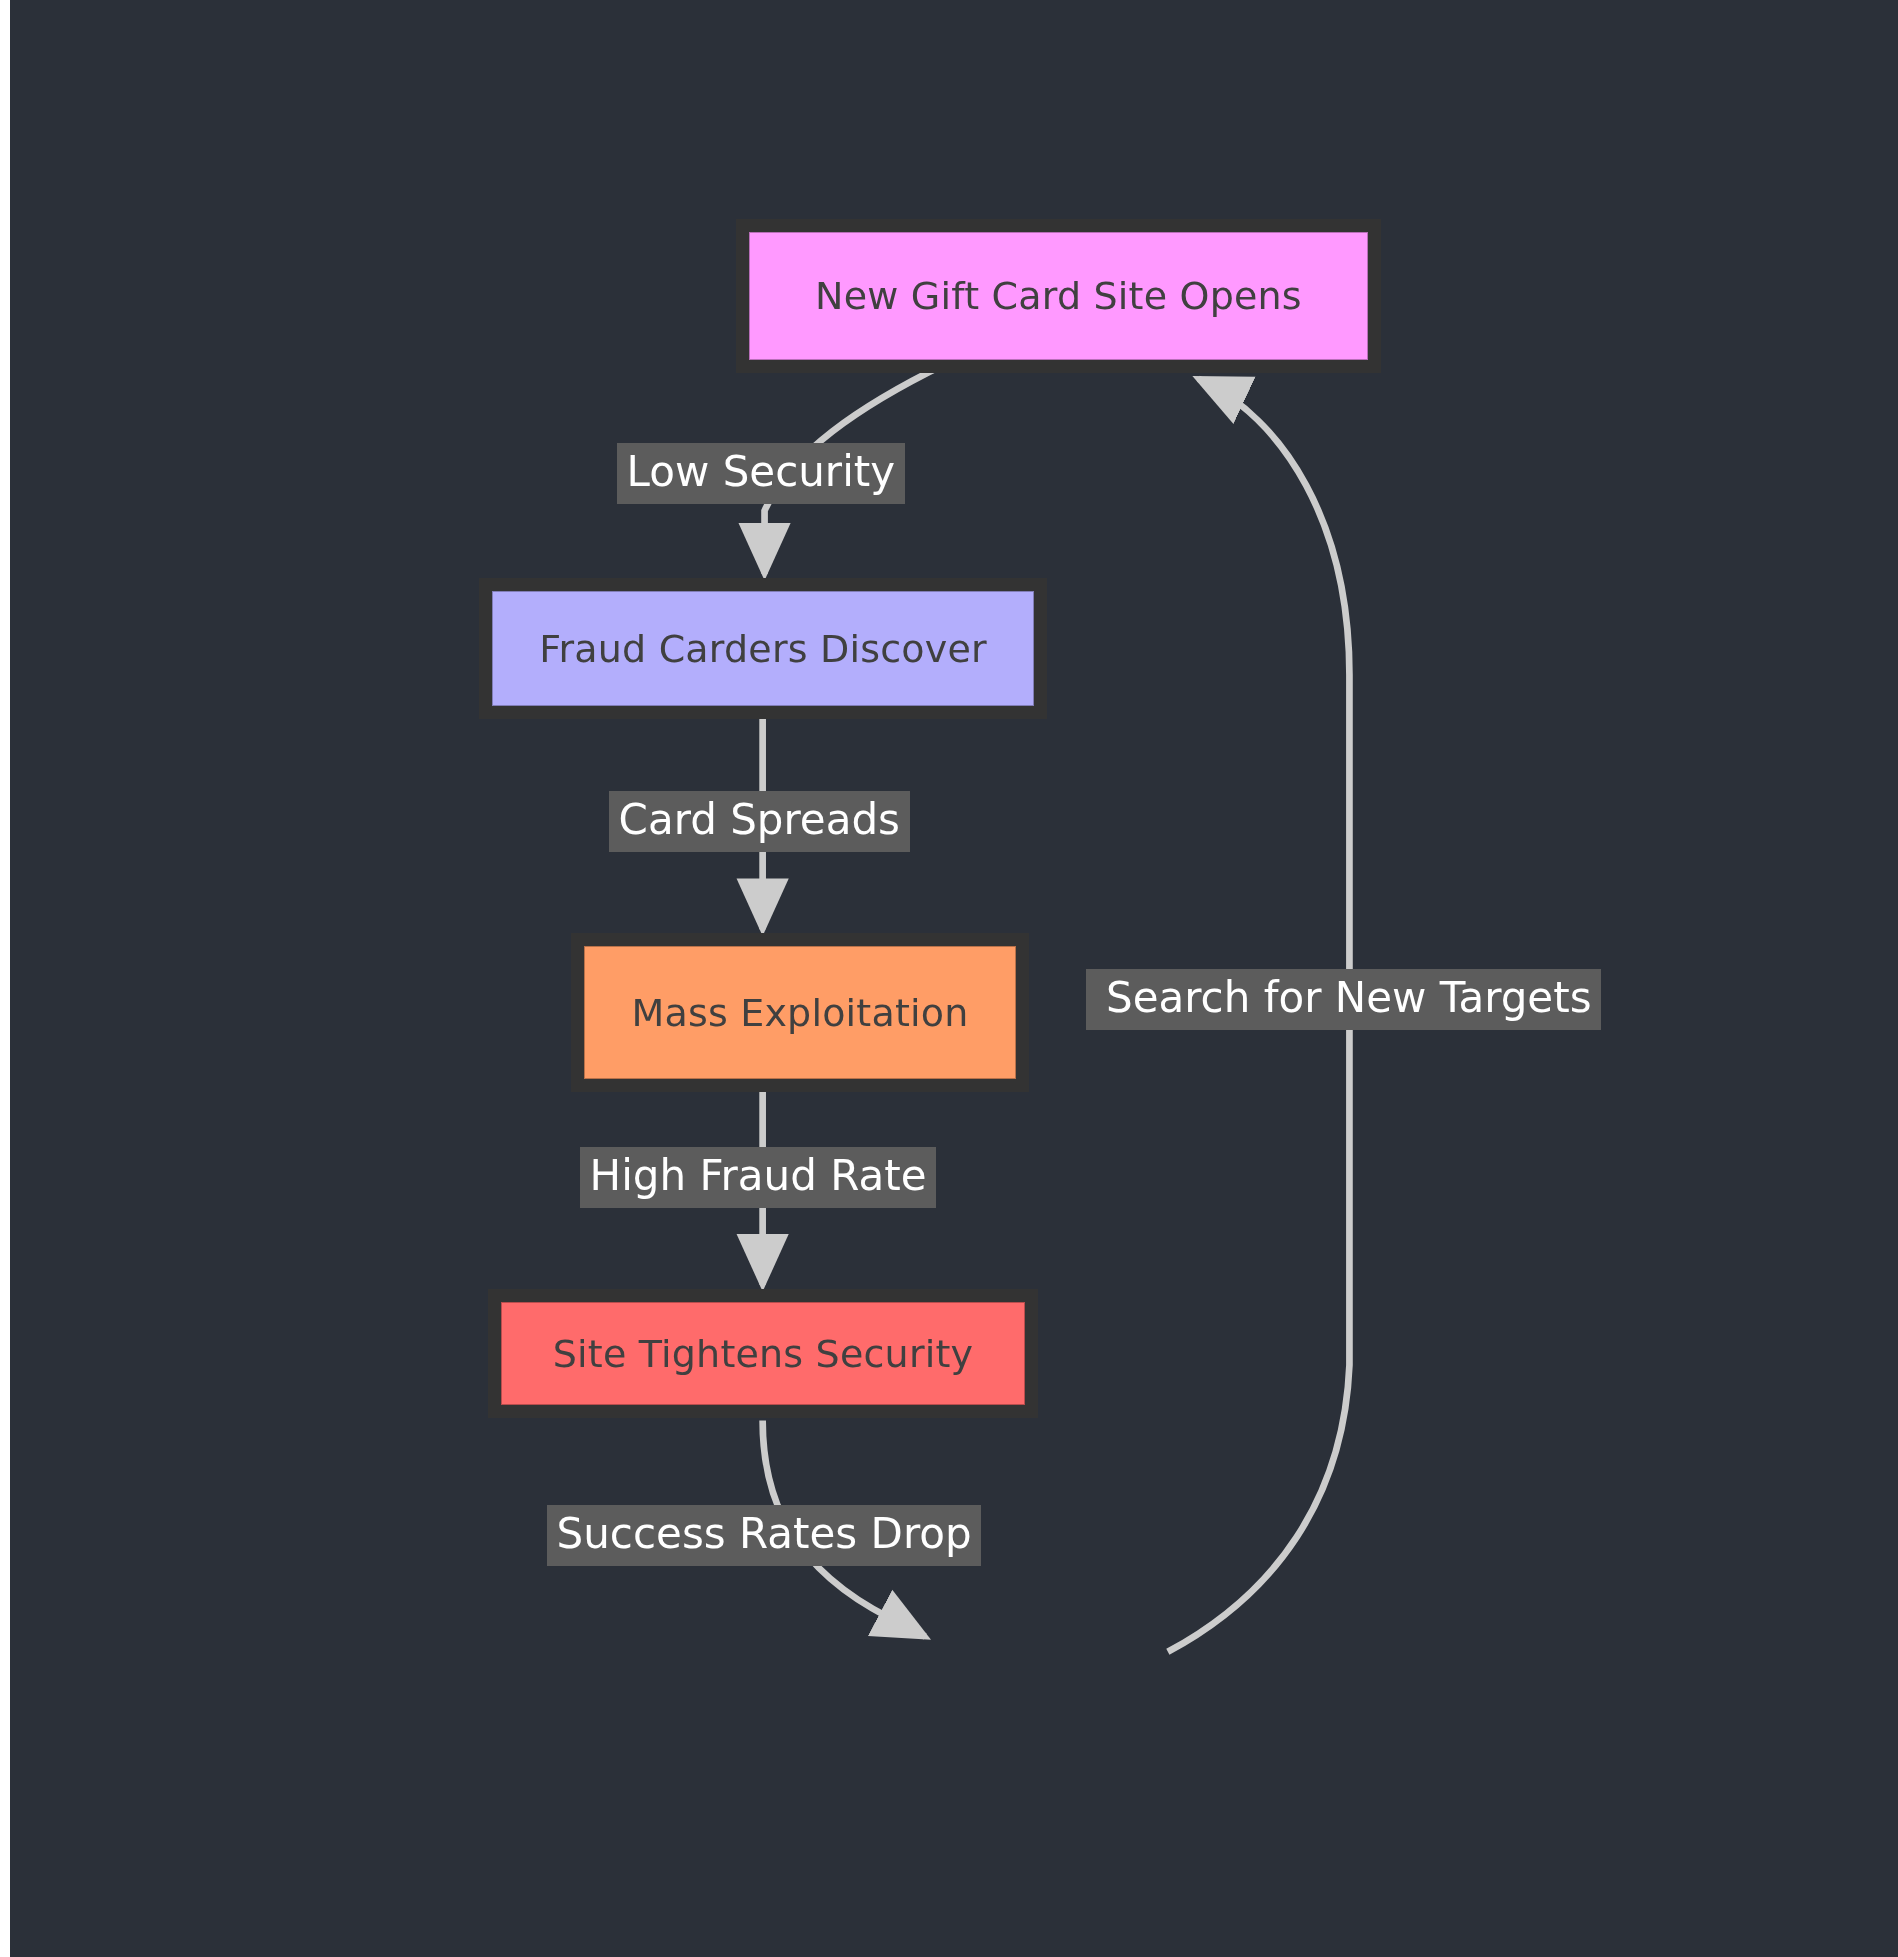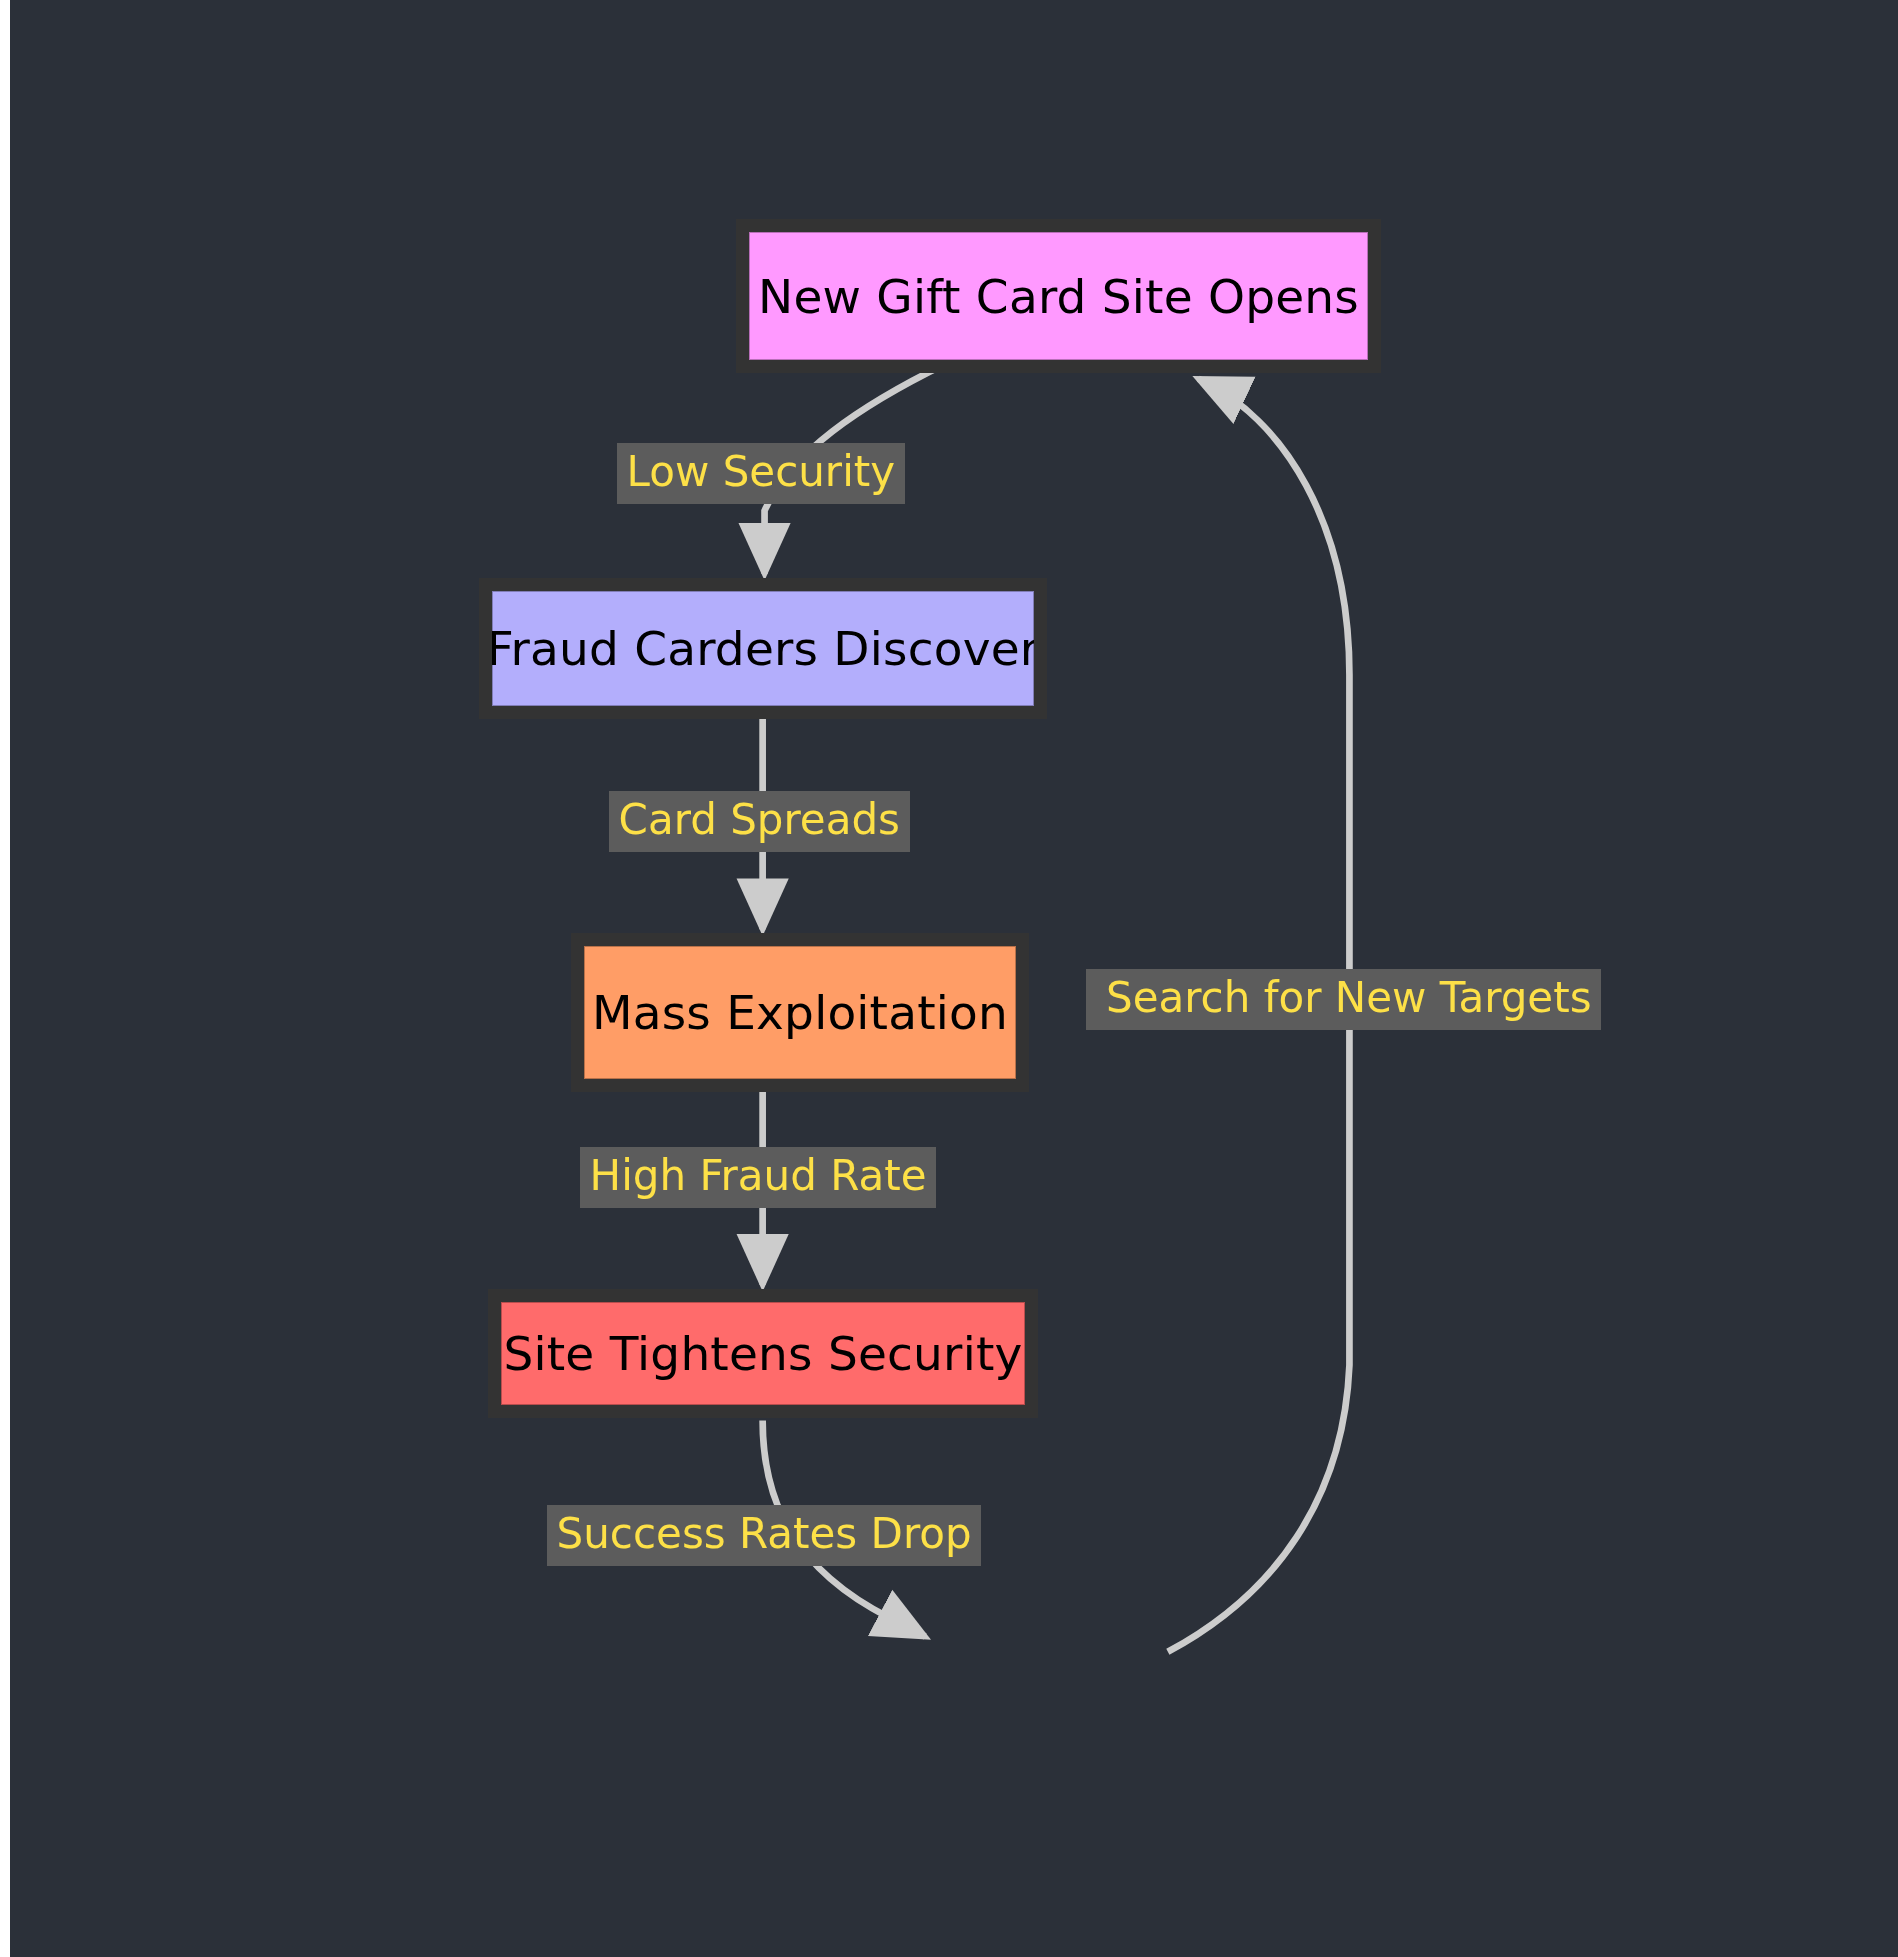--- a/index.html
+++ b/index.html
@@ -52,34 +52,34 @@
     color: #cccccc;
     font-size: 43px;
     font-weight: 400;
     line-height: 1;
     letter-spacing: 0.2px;
     white-space: nowrap;
     font-family: "DejaVu Sans", sans-serif;
   }
 
   .node-label {
-    color: #000000;
-    font-size: 47px;
+    color: #404040;
+    font-size: 38px;
     font-family: "DejaVu Sans", sans-serif;
     white-space: nowrap;
   }
 
   
   .edge-label {
     position: absolute;
     display: inline-flex;
     align-items: center;
     justify-content: center;
     background: #5c5c5c;
-    color: #fde047;
+    color: #ffffff;
     font-size: 42px;
     line-height: 1;
     padding: 7.6px 9.6px 11.5px 9.6px;
     white-space: nowrap;
     font-family: "DejaVu Sans", sans-serif;
   }
 </style>
 </head>
 <body>
 

